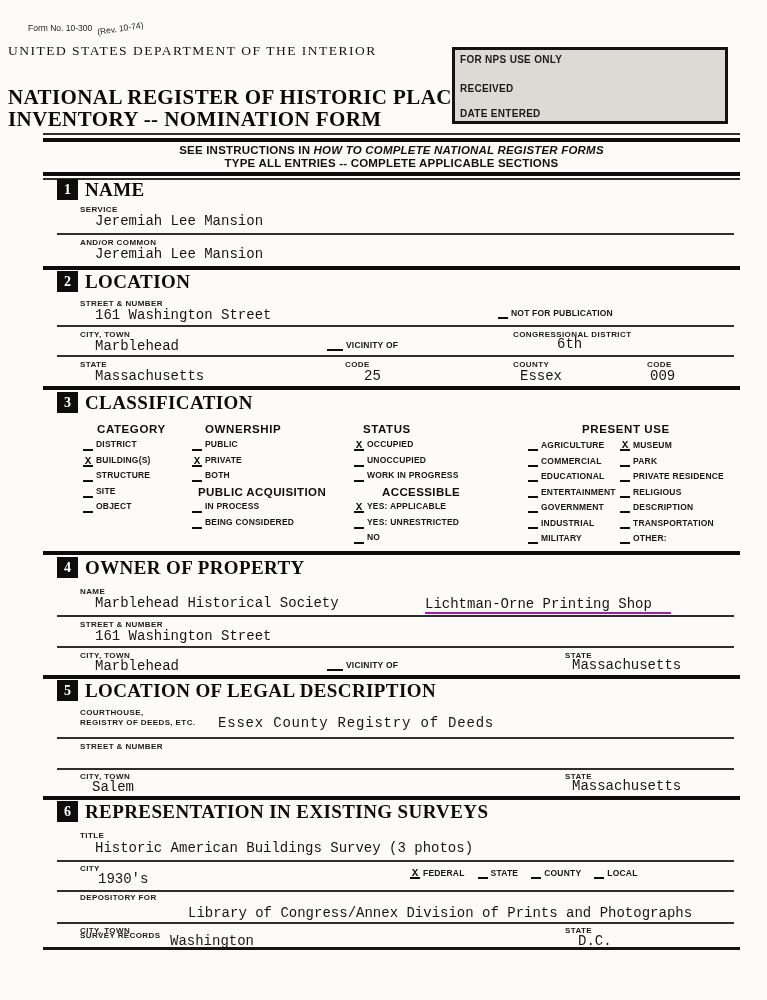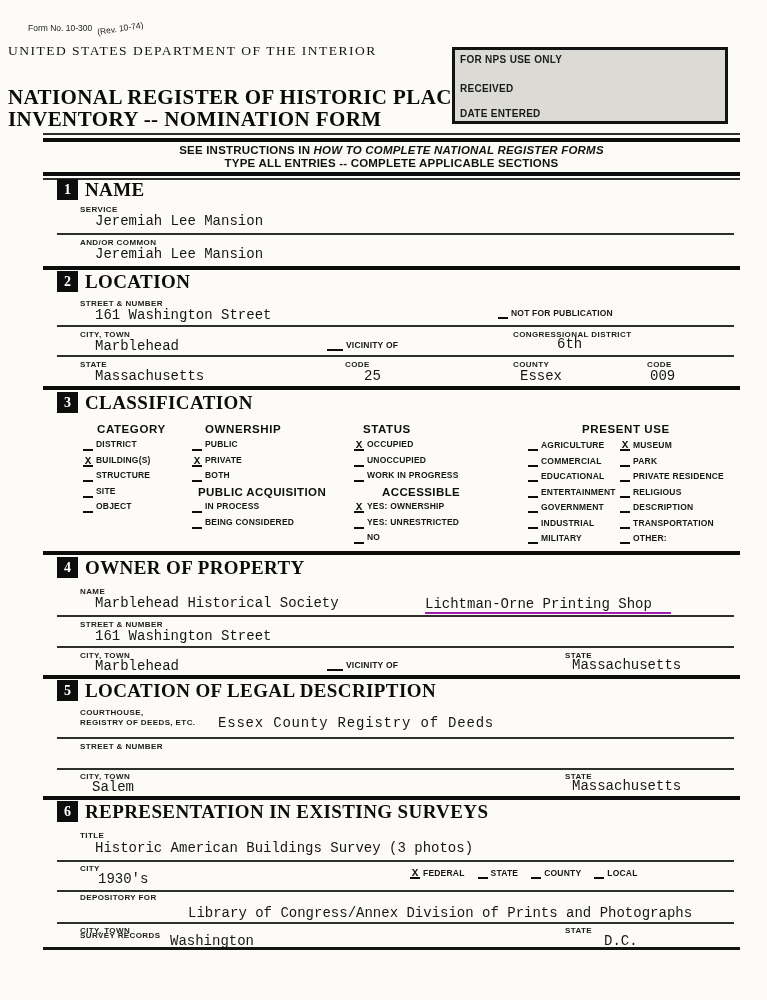--- a/index.html
+++ b/index.html
@@ -200,21 +200,21 @@
         </span>
         <span class="cklbl">WORK IN PROGRESS</span>
       </div>
     <div class="ckrow">
         <span class="subhead" style="margin-left:28px">ACCESSIBLE</span>
       </div>
     <div class="ckrow">
         <span class="slot">
           <span class="mark">X</span>
         </span>
-        <span class="cklbl">YES: OWNERSHIP</span>
+        <span class="cklbl">YES: APPLICABLE</span>
       </div>
     <div class="ckrow">
         <span class="slot">
           <span class="mark"></span>
         </span>
         <span class="cklbl">YES: UNRESTRICTED</span>
       </div>
     <div class="ckrow">
         <span class="slot">
           <span class="mark"></span>
@@ -402,17 +402,17 @@
   <div class="frule" style="top:890px"></div>
 
   <div class="abs lbl" style="left:80px;top:893px">DEPOSITORY FOR</div>
   <div class="abs lbl" style="left:80px;top:931px">SURVEY RECORDS</div>
   <div class="abs typed" style="left:188px;top:905px">Library of Congress/Annex Division of Prints and Photographs</div>
   <div class="frule" style="top:922px"></div>
 
   <div class="abs lbl" style="left:80px;top:926px">CITY, TOWN</div>
   <div class="abs lbl" style="left:565px;top:926px">STATE</div>
   <div class="abs typed" style="left:170px;top:933px">Washington</div>
-  <div class="abs typed" style="left:604px;top:933px">D.C.</div>
+  <div class="abs typed" style="left:578px;top:933px">D.C.</div>
 
   <div class="abs" style="left:43px;top:947px;width:697px;height:3px;background:#141414"></div>
 
 </div>
 
 </body></html>

